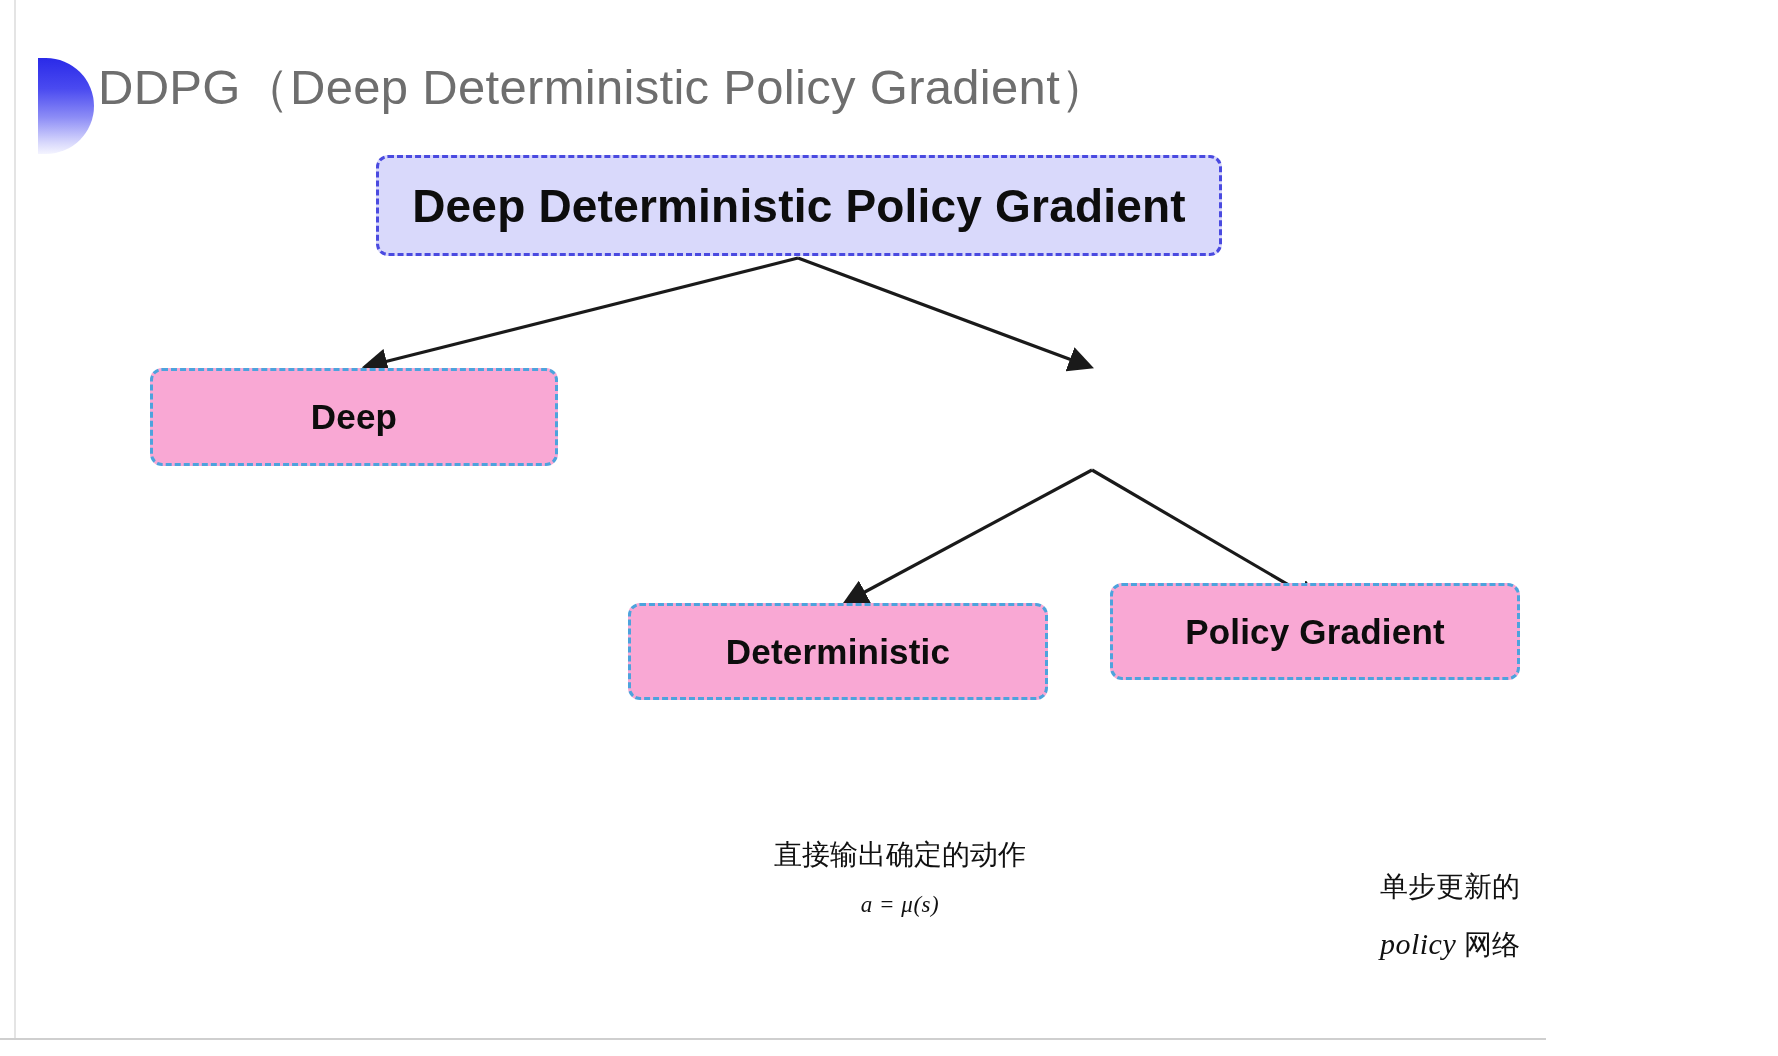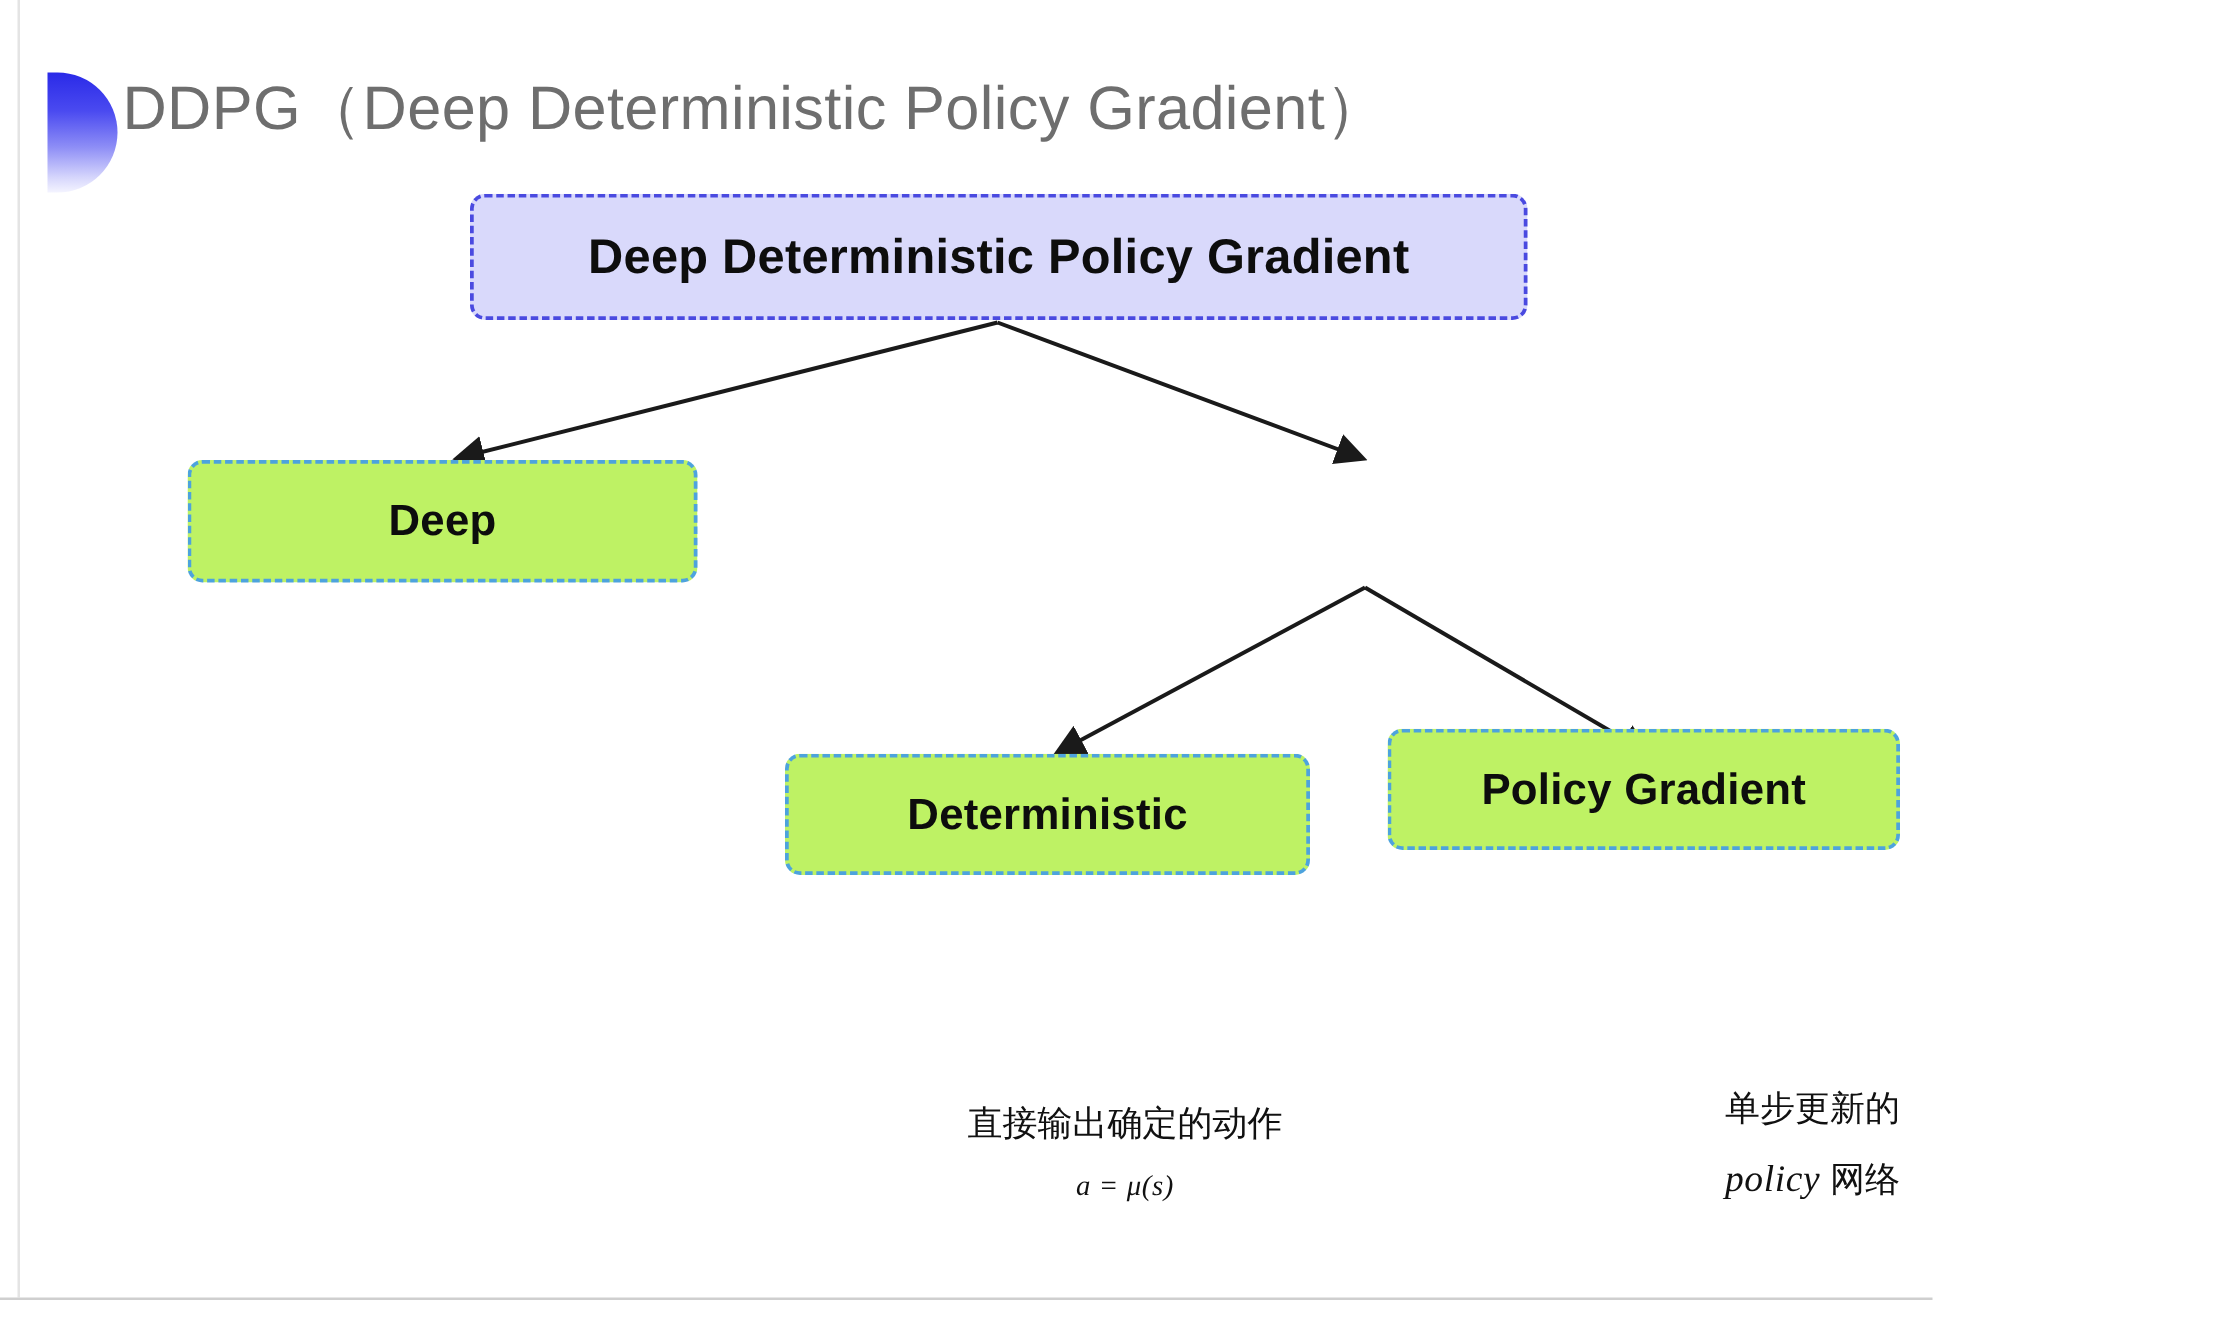--- a/index.html
+++ b/index.html
@@ -49,25 +49,25 @@
     text-align: center;
     color: #0d0d0d;
     font-weight: 600;
     letter-spacing: 0.2px;
   }
   .node.purple {
     background: #d9d9fb;
     border: 3px dashed #4a4ae0;
   }
   .node.blue {
-    background: #bef264;
+    background: #f9a8d4;
     border: 3px dashed #4da3dd;
   }
 
-  #node-root      { left: 376px; top: 155px;  width: 846px; height: 101px; font-size: 39px; }
+  #node-root      { left: 376px; top: 155px;  width: 846px; height: 101px; font-size: 46px; }
   #node-deep      { left: 150px; top: 368px;  width: 408px; height: 98px;  font-size: 35px; }
   #node-dpg       { left: 738px; top: 368px;  width: 710px; height: 99px;  font-size: 35px; }
   #node-det       { left: 628px; top: 603px;  width: 420px; height: 97px;  font-size: 35px; }
   #node-pg        { left: 1110px; top: 583px; width: 410px; height: 97px;  font-size: 35px; }
 
   
   #arrows {
     position: absolute;
     left: 0; top: 0;
     width: 1778px;
@@ -85,21 +85,21 @@
   }
   .annot .ln { display: block; }
   .mathital {
     font-family: "Liberation Serif", "DejaVu Serif", serif;
     font-style: italic;
     font-size: 30px;
     letter-spacing: 0.5px;
   }
   #annot-left  { left: 150px; top: 838px; text-align: center; width: 500px; }
   #annot-left .ln { text-align: center; }
-  #annot-mid   { left: 700px; top: 872px; text-align: center; width: 400px; }
+  #annot-mid   { left: 700px; top: 828px; text-align: center; width: 400px; }
   #annot-right { left: 1180px; top: 860px; text-align: right; width: 340px; }
 
   #annot-mid .ln.formula,
   #annot-right .ln.formula { font-size: 23px; text-align: center; }
 
   
   #bottom-strip {
     position: absolute;
     left: 0;
     bottom: 0;

